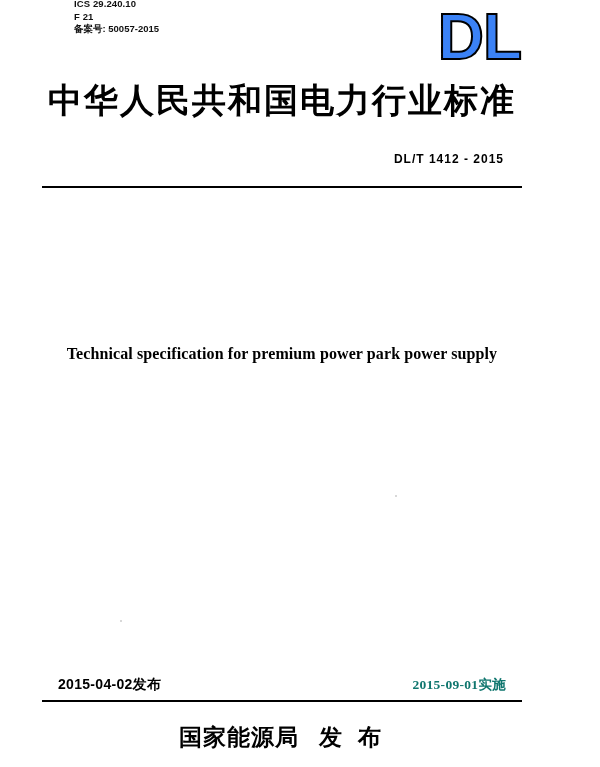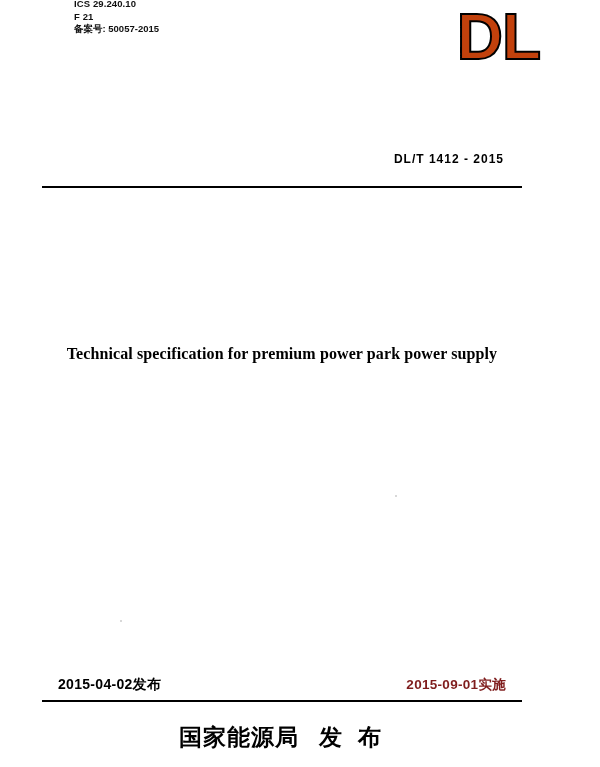--- a/index.html
+++ b/index.html
@@ -36,28 +36,28 @@
     font-weight: 600;
   }
   .meta div { white-space: nowrap; }
   .meta .ics { letter-spacing: 0.1px; }
   .meta .f21 { letter-spacing: 0.1px; }
   .meta .record { letter-spacing: 0px; }
 
   
   .dl-logo {
     position: absolute;
-    right: 24px;
+    right: 43px;
     top: 6px;
     font-family: "Liberation Sans", sans-serif;
     font-weight: bold;
     font-size: 64px;
     line-height: 62px;
     letter-spacing: -1px;
-    color: #c2410c;
+    color: #3b82f6;
     -webkit-text-stroke: 2px #000;
   }
 
   
   .cn-standard-title {
     position: absolute;
     left: 0;
     right: 0;
     top: 78px;
     text-align: center;
@@ -125,25 +125,25 @@
     font-family: "Liberation Sans", sans-serif;
     font-weight: bold;
     font-size: 14px;
     letter-spacing: 0.3px;
     color: #000;
   }
   .date-effective {
     position: absolute;
     right: 58px;
     top: 676px;
-    font-family: Liberation Sans, sans-serif;
+    font-family: Liberation Serif, serif;
     font-weight: bold;
     font-size: 13.5px;
     letter-spacing: 0.3px;
-    color: #7f1d1d;
+    color: #0f766e;
   }
 
   
   .rule-bottom {
     position: absolute;
     left: 42px;
     right: 42px;
     top: 700px;
     height: 2px;
     background: #000;
@@ -181,20 +181,21 @@
 <div class="page">
 
   <div class="meta">
     <div class="ics">ICS 29.240.10</div>
     <div class="f21">F 21</div>
     <div class="record">备案号: 50057-2015</div>
   </div>
 
   <div class="dl-logo">DL</div>
 
+  <div class="cn-standard-title">中华人民共和国电力行业标准</div>
 
   <div class="std-number">DL/T  1412 - 2015</div>
 
   <div class="rule-top"></div>
 
   <div class="doc-title-en">Technical specification for premium power park power supply</div>
 
   <div class="date-issue">2015-04-02发布</div>
   <div class="date-effective">2015-09-01实施</div>
 

